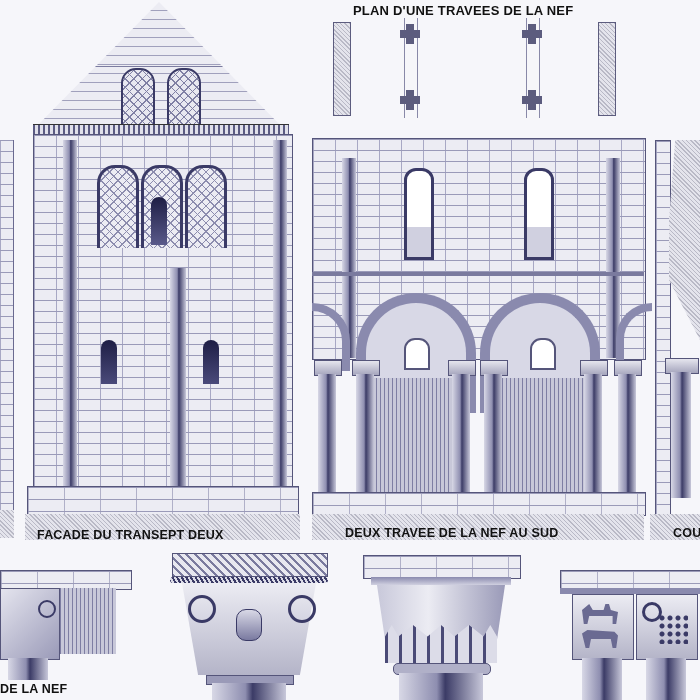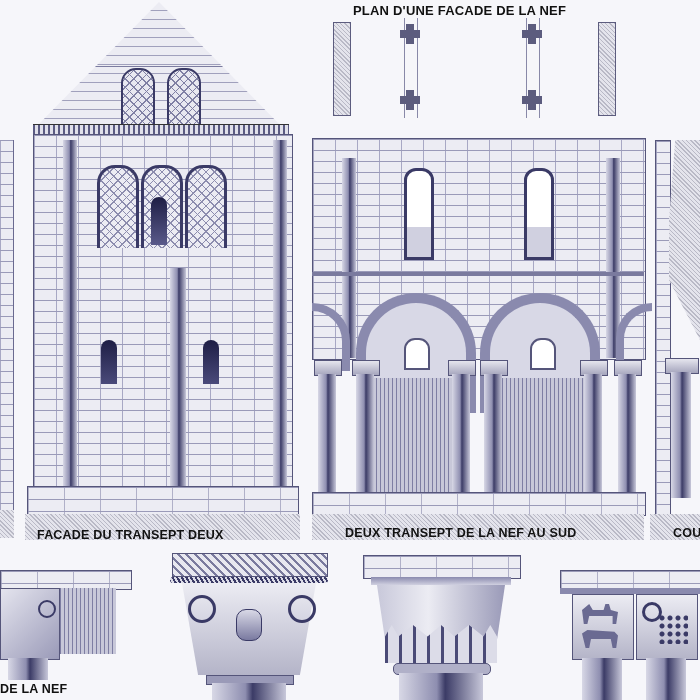--- a/index.html
+++ b/index.html
@@ -23,21 +23,21 @@
   }
   .dark { background:#2a2a55; }
   .pier { background: linear-gradient(90deg,#d8d8e6,#8e8eb0 45%,#3b3b66 55%,#c8c8da); }
   .cap { background: linear-gradient(#e5e5ee,#a5a5bd); border:1px solid #55557a; }
   .plan-cross { position:absolute; background:#5c5c7e; }
   .vlines { background-image: repeating-linear-gradient(90deg,#7e7ea3 0 1px, transparent 1px 4px); background-color:#c8c8d9; }
 </style>
 </head>
 <body>
 
-<div class="label" style="left:353px;top:3px;font-size:13px;">PLAN D'UNE FACADE DE LA NEF</div>
+<div class="label" style="left:353px;top:3px;font-size:13px;">PLAN D'UNE TRAVEES DE LA NEF</div>
 <div class="abs" style="left:330px;top:18px;width:290px;height:100px;">
   <div class="abs hatch" style="left:3px;top:4px;width:16px;height:92px;border:1px solid #5c5c7e;"></div>
   <div class="abs" style="left:74px;top:0;width:12px;height:100px;border-left:1px solid #8888a8;border-right:1px solid #8888a8;"></div>
   <div class="plan-cross" style="left:70px;top:6px;width:20px;height:20px;clip-path:polygon(30% 0,70% 0,70% 30%,100% 30%,100% 70%,70% 70%,70% 100%,30% 100%,30% 70%,0 70%,0 30%,30% 30%);"></div>
   <div class="plan-cross" style="left:70px;top:72px;width:20px;height:20px;clip-path:polygon(30% 0,70% 0,70% 30%,100% 30%,100% 70%,70% 70%,70% 100%,30% 100%,30% 70%,0 70%,0 30%,30% 30%);"></div>
   <div class="abs" style="left:196px;top:0;width:12px;height:100px;border-left:1px solid #8888a8;border-right:1px solid #8888a8;"></div>
   <div class="plan-cross" style="left:192px;top:6px;width:20px;height:20px;clip-path:polygon(30% 0,70% 0,70% 30%,100% 30%,100% 70%,70% 70%,70% 100%,30% 100%,30% 70%,0 70%,0 30%,30% 30%);"></div>
   <div class="plan-cross" style="left:192px;top:72px;width:20px;height:20px;clip-path:polygon(30% 0,70% 0,70% 30%,100% 30%,100% 70%,70% 70%,70% 100%,30% 100%,30% 70%,0 70%,0 30%,30% 30%);"></div>
   <div class="abs hatch" style="left:268px;top:4px;width:16px;height:92px;border:1px solid #5c5c7e;"></div>
 </div>
@@ -97,21 +97,21 @@
   <div class="abs pier" style="left:140px;top:236px;width:18px;height:128px;"></div>
   <div class="abs cap" style="left:168px;top:222px;width:26px;height:14px;"></div>
   <div class="abs pier" style="left:172px;top:236px;width:18px;height:128px;"></div>
   <div class="abs cap" style="left:268px;top:222px;width:26px;height:14px;"></div>
   <div class="abs pier" style="left:272px;top:236px;width:18px;height:128px;"></div>
   <div class="abs cap" style="left:302px;top:222px;width:26px;height:14px;"></div>
   <div class="abs pier" style="left:306px;top:236px;width:18px;height:128px;"></div>
   <div class="abs stone2" style="left:0;top:354px;width:332px;height:22px;border:1px solid #55557a;"></div>
 </div>
 <div class="abs hatch" style="left:312px;top:514px;width:332px;height:26px;"></div>
-<div class="label" style="left:345px;top:526px;">DEUX TRANSEPT DE LA NEF AU SUD</div>
+<div class="label" style="left:345px;top:526px;">DEUX TRAVEE DE LA NEF AU SUD</div>
 
 <div class="abs" style="left:655px;top:140px;width:45px;height:374px;">
   <div class="abs stone" style="left:0;top:0;width:14px;height:374px;border:1px solid #55557a;"></div>
   <div class="abs hatch" style="left:14px;top:0;width:31px;height:200px;clip-path:polygon(20% 0,100% 0,100% 100%,0 70%,0 40%);"></div>
   <div class="abs cap" style="left:10px;top:218px;width:32px;height:14px;"></div>
   <div class="abs pier" style="left:16px;top:232px;width:20px;height:126px;"></div>
 </div>
 <div class="abs hatch" style="left:650px;top:514px;width:50px;height:26px;"></div>
 <div class="label" style="left:673px;top:526px;">COU</div>
 

